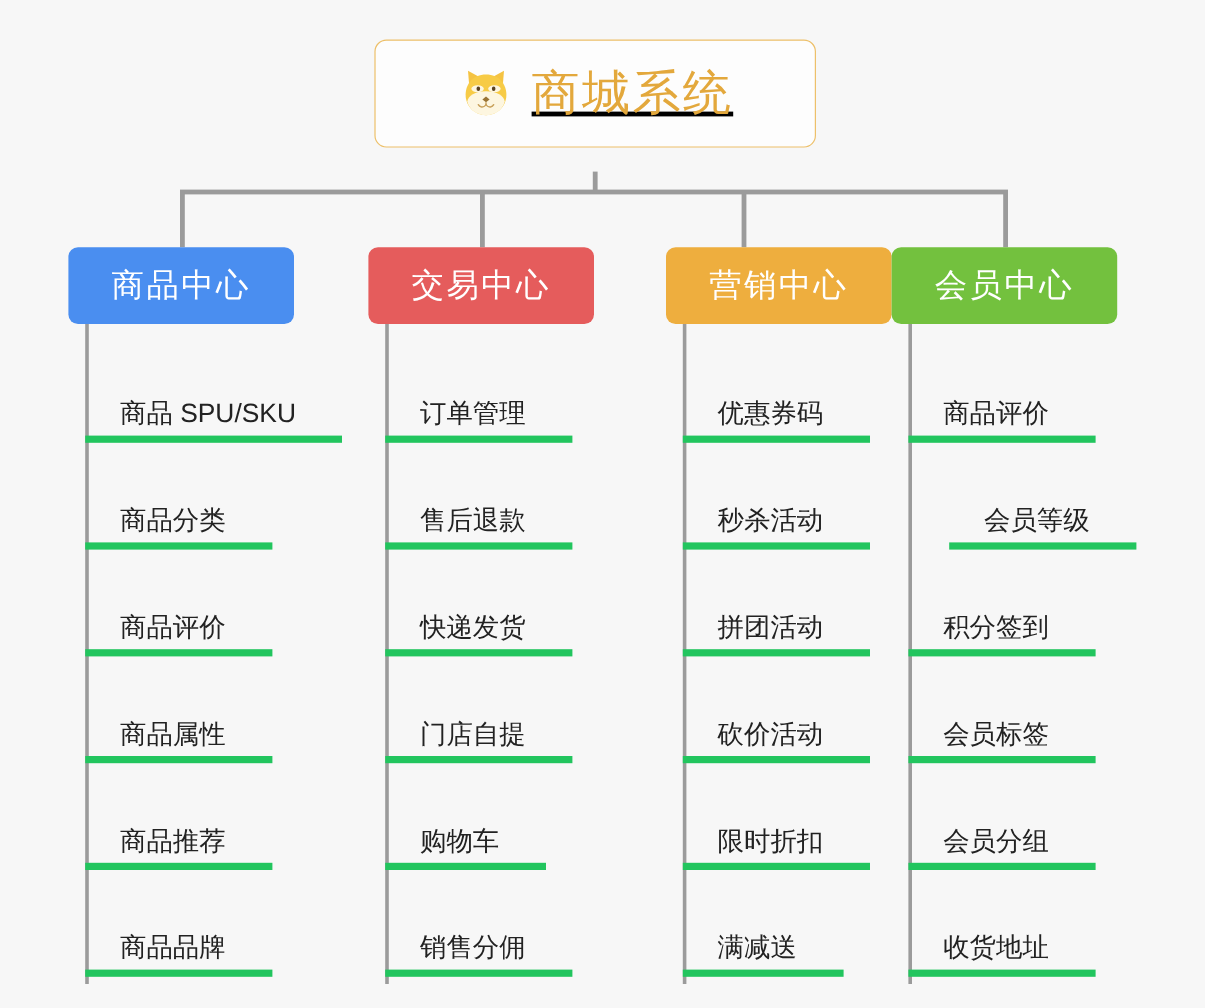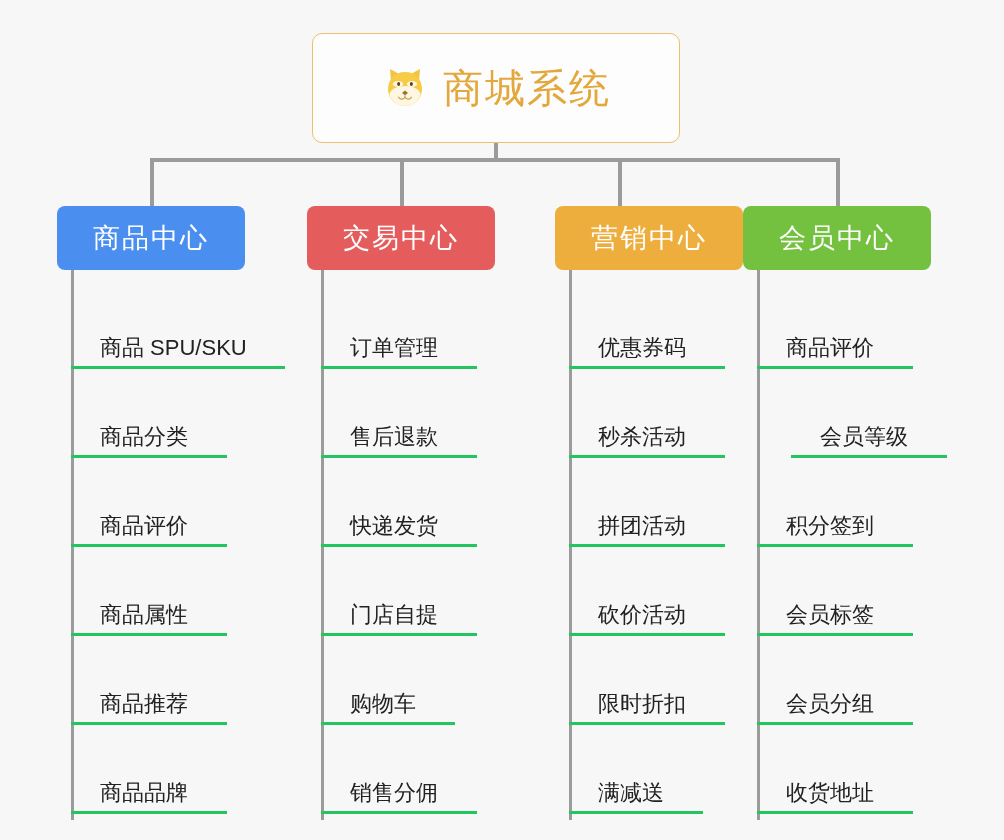--- a/index.html
+++ b/index.html
@@ -20,29 +20,30 @@
     width: 1004px;
     height: 840px;
   }
 
   
   .root-node {
     position: absolute;
     left: 312px;
     top: 33px;
     width: 368px;
-    height: 110px;
+    height: 90px;
     box-sizing: border-box;
     background: #fdfdfd;
     border: 1px solid #edc06a;
     border-radius: 10px;
     display: flex;
     align-items: center;
     justify-content: center;
     gap: 14px;
+    text-decoration: underline;
   }
   .root-emoji {
     font-size: 42px;
     line-height: 1;
     display: block;
     width: 48px;
     height: 48px;
   }
   .root-emoji svg { display: block; }
   .root-title {
@@ -106,21 +107,21 @@
     width: 3px;
     background: #9b9b9b;
   }
   .leaf {
     position: relative;
     height: 89px;
     box-sizing: border-box;
     margin-left: 14px;
     display: flex;
     align-items: flex-end;
-    border-bottom: 3px solid #22c55e;
+    border-bottom: 6px solid #22c55e;
     padding-bottom: 4px;
   }
   .leaf-label {
     font-size: 22px;
     color: #222222;
     line-height: 1.1;
     padding-left: 29px;
     padding-bottom: 2px;
     white-space: nowrap;
   }

